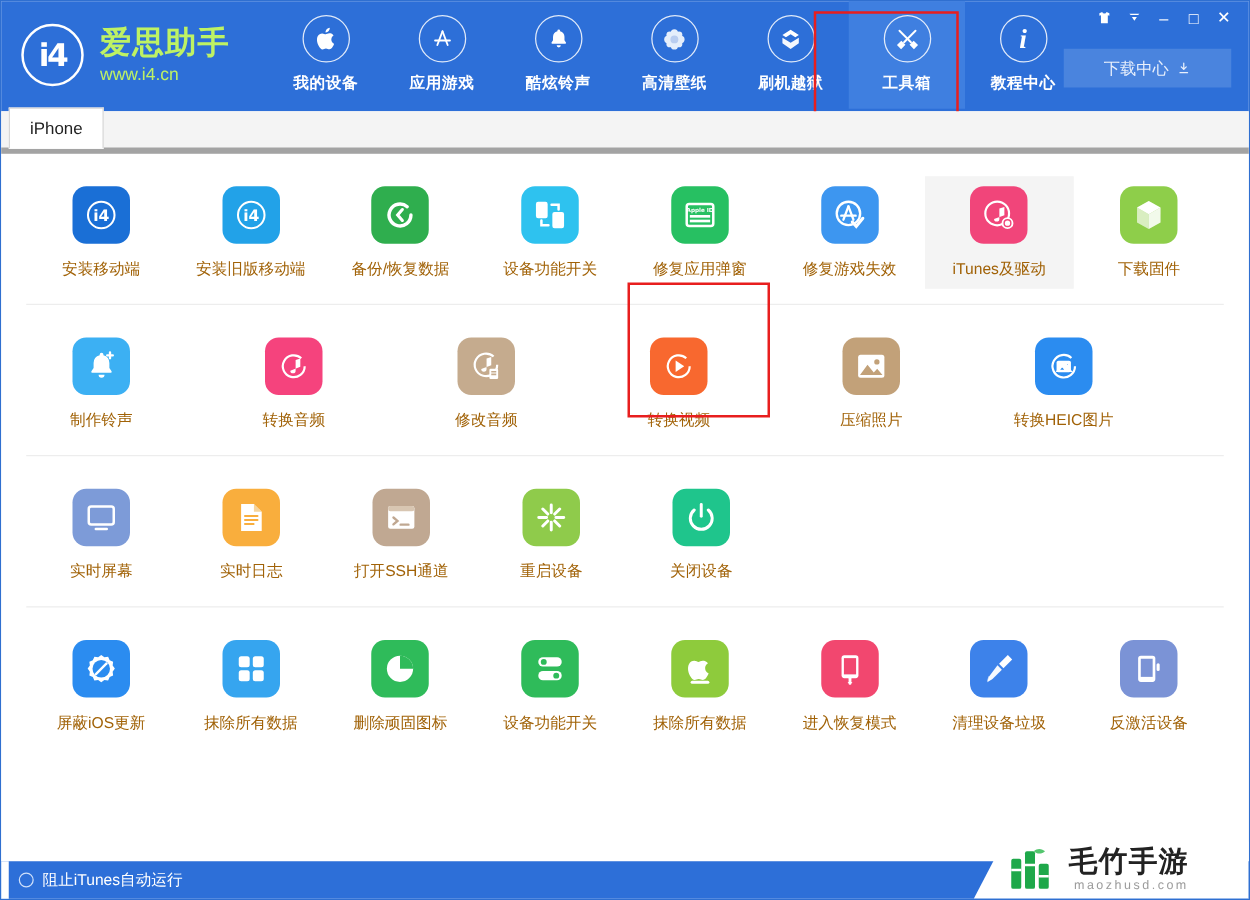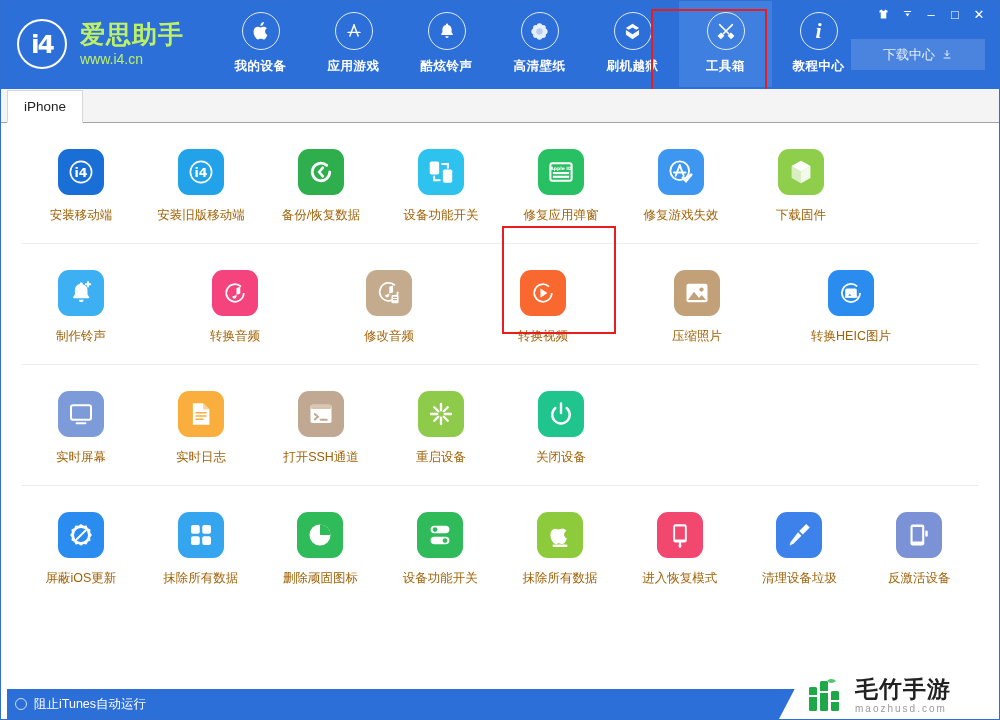--- a/index.html
+++ b/index.html
@@ -66,21 +66,21 @@
   .dlcenter {
     position: absolute; right: 14px; top: 38px;
     width: 134px; height: 31px; background: #4a84de;
     display: flex; align-items: center; justify-content: center; gap: 6px;
     color: #e9f0fc; font-size: 13px; cursor: pointer;
   }
 
   
   .tabbar {
     height: 34px; flex: 0 0 34px; background: #f4f4f4;
-    border-bottom: 1px solid #a3a3a3; display: flex; align-items: flex-end;
+    border-bottom: 5px solid #a3a3a3; display: flex; align-items: flex-end;
     padding-left: 6px; position: relative;
   }
   .tab {
     height: 33px; min-width: 72px; padding: 0 16px;
     background: #ffffff; border: 1px solid #d6d6d6; border-bottom: 1px solid #ffffff;
     display: flex; align-items: center; justify-content: center;
     font-size: 13.5px; color: #222; cursor: pointer; position: relative; top: 1px;
   }
 
   
@@ -101,21 +101,21 @@
     width: 46px; height: 46px; border-radius: 11px;
     display: flex; align-items: center; justify-content: center;
     color: #fff;
   }
   .cell-label { font-size: 12.5px; color: #a16207; margin-top: 12px; white-space: nowrap; }
 
   
   .status {
     height: 30px; flex: 0 0 30px; background: #2d6fd8;
     display: flex; align-items: center; position: relative;
-    color: #fff; font-size: 12.5px;
+    color: #fff; font-size: 12.5px; text-align: right;
   }
   .status-left { display: flex; align-items: center; gap: 7px; margin-left: 14px; cursor: pointer; }
   .radio-o { width: 12px; height: 12px; border-radius: 50%; border: 1.3px solid #cfe0fa; }
   .status-right { position: absolute; right: 10px; display: flex; align-items: center; gap: 10px; }
   .ver { font-size: 13px; }
   .checkupd {
     border: 1px solid #9dc0ee; padding: 3px 9px; font-size: 12.5px; cursor: pointer;
   }
   .statusbar-white { position:absolute; left:0; top:0; width:6px; height:30px; background:#fff; }
 
@@ -316,20 +316,31 @@
         <div class="tile" style="background:#3d96f0;">
           <svg width="30" height="30" viewBox="0 0 24 24" fill="none" stroke="#fff" stroke-width="1.5" stroke-linecap="round">
               <circle cx="11" cy="11" r="7.5"></circle>
               <path d="M11 6.5 7.8 15"></path>
               <path d="M11 6.5 14.2 15"></path>
               <path d="M6.4 12.4h9.2"></path>
               <path d="M13.5 16.5l2.5 2.8 4.2-5.2" stroke-width="2"></path>
             </svg>
         </div>
         <div class="cell-label">修复游戏失效</div>
+      </div>
+      <div class="cell hovered">
+        <div class="tile" style="background:#f1457a;">
+          <svg width="30" height="30" viewBox="0 0 24 24" fill="none" stroke="#fff" stroke-width="1.4">
+              <circle cx="11" cy="11" r="7.6"></circle>
+              <path d="M9 14.5a1.7 1.7 0 1 0 3.4 0V7.8l3.2-1v5.4" fill="#fff" stroke="none"></path>
+              <circle cx="17.6" cy="17.2" r="3.2" fill="#f1457a" stroke="#fff" stroke-width="1.2"></circle>
+              <circle cx="17.6" cy="17.2" r="1" fill="#fff"></circle>
+            </svg>
+        </div>
+        <div class="cell-label">iTunes及驱动</div>
       </div>
       <div class="cell">
         <div class="tile" style="background:#8ece4a;">
           <svg width="30" height="30" viewBox="0 0 24 24" fill="#fff">
               <path d="M12 3 4.5 7.2v9.6L12 21l7.5-4.2V7.2z" opacity=".25"></path>
               <path d="M12 3 4.5 7.2 12 11.5l7.5-4.3z"></path>
               <path d="M4.5 7.2v9.6L12 21v-9.5z" opacity=".55"></path>
               <path d="M19.5 7.2v9.6L12 21v-9.5z" opacity=".85"></path>
             </svg>
         </div>

